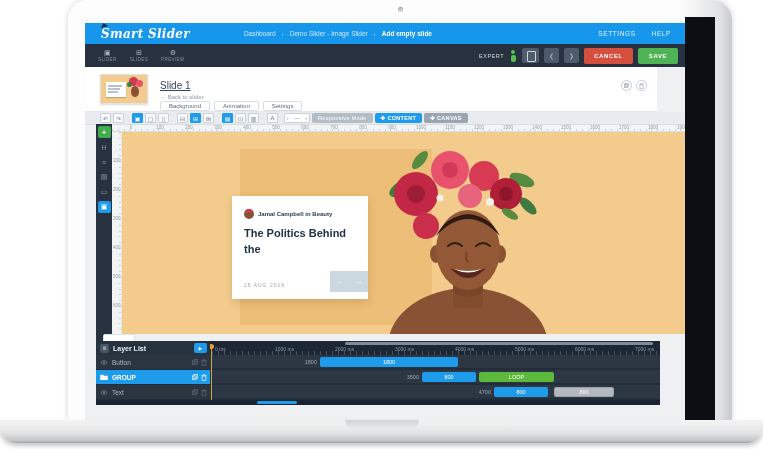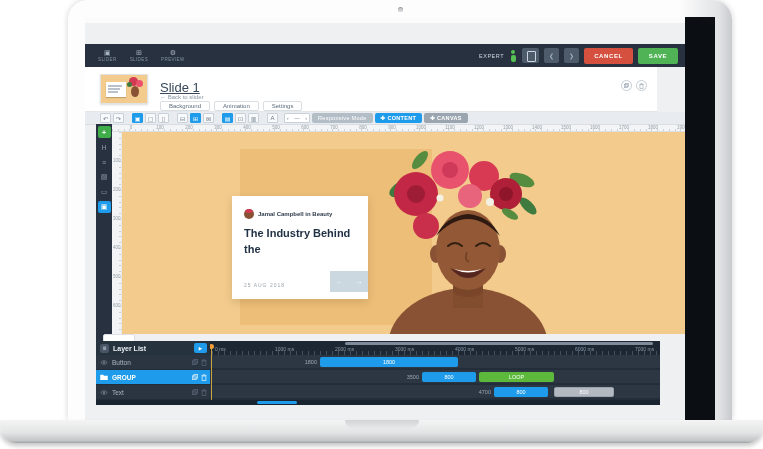--- a/index.html
+++ b/index.html
@@ -74,21 +74,21 @@
   .sp-gap { position:absolute; right:0; top:0; width:28px; height:45px; background:#eef0f2; }
   .thumb { position:absolute; left:15px; top:7px; width:48px; height:30px; background:#f2cb8d;
     border:1px solid #dfe3e6; box-shadow:0 1px 2px rgba(0,0,0,.15); overflow:hidden; cursor:pointer; }
   .thumb .t-card { position:absolute; left:5px; top:7px; width:20px; height:15px; background:#fff;
     box-shadow:0 1px 1px rgba(0,0,0,.2); }
   .thumb .t-line { position:absolute; left:2px; height:1.5px; background:#b9c2ca; }
   .thumb .t-f1 { position:absolute; left:28px; top:2px; width:9px; height:9px; border-radius:50%; background:#d23a54; }
   .thumb .t-f2 { position:absolute; left:35px; top:5px; width:7px; height:7px; border-radius:50%; background:#e8526d; }
   .thumb .t-f3 { position:absolute; left:26px; top:7px; width:5px; height:5px; border-radius:50%; background:#3f7a3e; }
   .thumb .t-face { position:absolute; left:30px; top:11px; width:8px; height:11px; border-radius:50%; background:#8a5234; }
-  .sp-title { position:absolute; left:75px; top:13px; font-size:13px; color:#39485a;text-decoration:underline; }
+  .sp-title { position:absolute; left:75px; top:13px; font-size:10px; color:#39485a;text-decoration:underline; }
   .sp-back { position:absolute; left:75px; top:27px; font-size:6px; color:#8a97a5; cursor:pointer; }
   .sp-tabs { position:absolute; left:75px; top:34px; display:flex; gap:4px; }
   .sp-tab { height:10px; padding:0 8px; border:1px solid #d9dee3; border-radius:2px; background:#fff;
     color:#5d6d7c; font-size:6px; display:flex; align-items:center; cursor:pointer; }
   .sp-circles { position:absolute; right:38px; top:13px; display:flex; gap:4px; }
   .circle-ic { width:11px; height:11px; border:1px solid #c6cdd4; border-radius:50%;
     display:flex; align-items:center; justify-content:center; color:#9aa5b0; cursor:pointer; }
   .circle-ic svg { display:block; }
 
   
@@ -201,20 +201,37 @@
 <body>
 
 <div class="page">
   <div class="screen">
     <div class="camera"></div>
     <div class="screen-inner">
       <div class="app">
 
         <div class="abs strip-top"></div>
 
+        <div class="abs topbar">
+          <div class="logo">
+            <span class="logo-hat"></span>
+            <span>Smart Slider</span>
+          </div>
+          <div class="crumbs">
+              <span class="bc-item">Dashboard</span>
+              <span class="bc-sep">›</span>
+              <span class="bc-item">Demo Slider - Image Slider</span>
+              <span class="bc-sep">›</span>
+              <span class="bc-item last">Add empty slide</span>
+            </div>
+          <div class="topbar-right">
+            <span>SETTINGS</span>
+            <span>HELP</span>
+          </div>
+        </div>
 
         <div class="abs actionbar">
           <div class="ab-left">
               <span class="ab-btn">
                 <span class="ic">▣</span>
                 <span class="lb">SLIDER</span>
               </span>
               <span class="ab-btn">
                 <span class="ic">⊞</span>
                 <span class="lb">SLIDES</span>
@@ -392,21 +409,21 @@
             <circle cx="90" cy="58" r="3.5" fill="#f3f0e4"></circle>
             <ellipse cx="160" cy="74" rx="9" ry="4" fill="#568c3f" transform="rotate(30 160 74)"></ellipse>
           </svg>
 
           <div class="card">
             <div class="card-author">
               <span class="avatar"></span>
               <span>Jamal Campbell in Beauty</span>
             </div>
             <div class="card-title">
-              <div>The Industry Behind the</div>
+              <div>The Politics Behind the</div>
             </div>
             <div class="card-date">25 AUG 2018</div>
             <div class="card-arrows">
               <span class="card-arrow prev">←</span>
               <span class="card-arrow">→</span>
             </div>
           </div>
         </div>
 
         <div class="abs tl-resize"></div>

